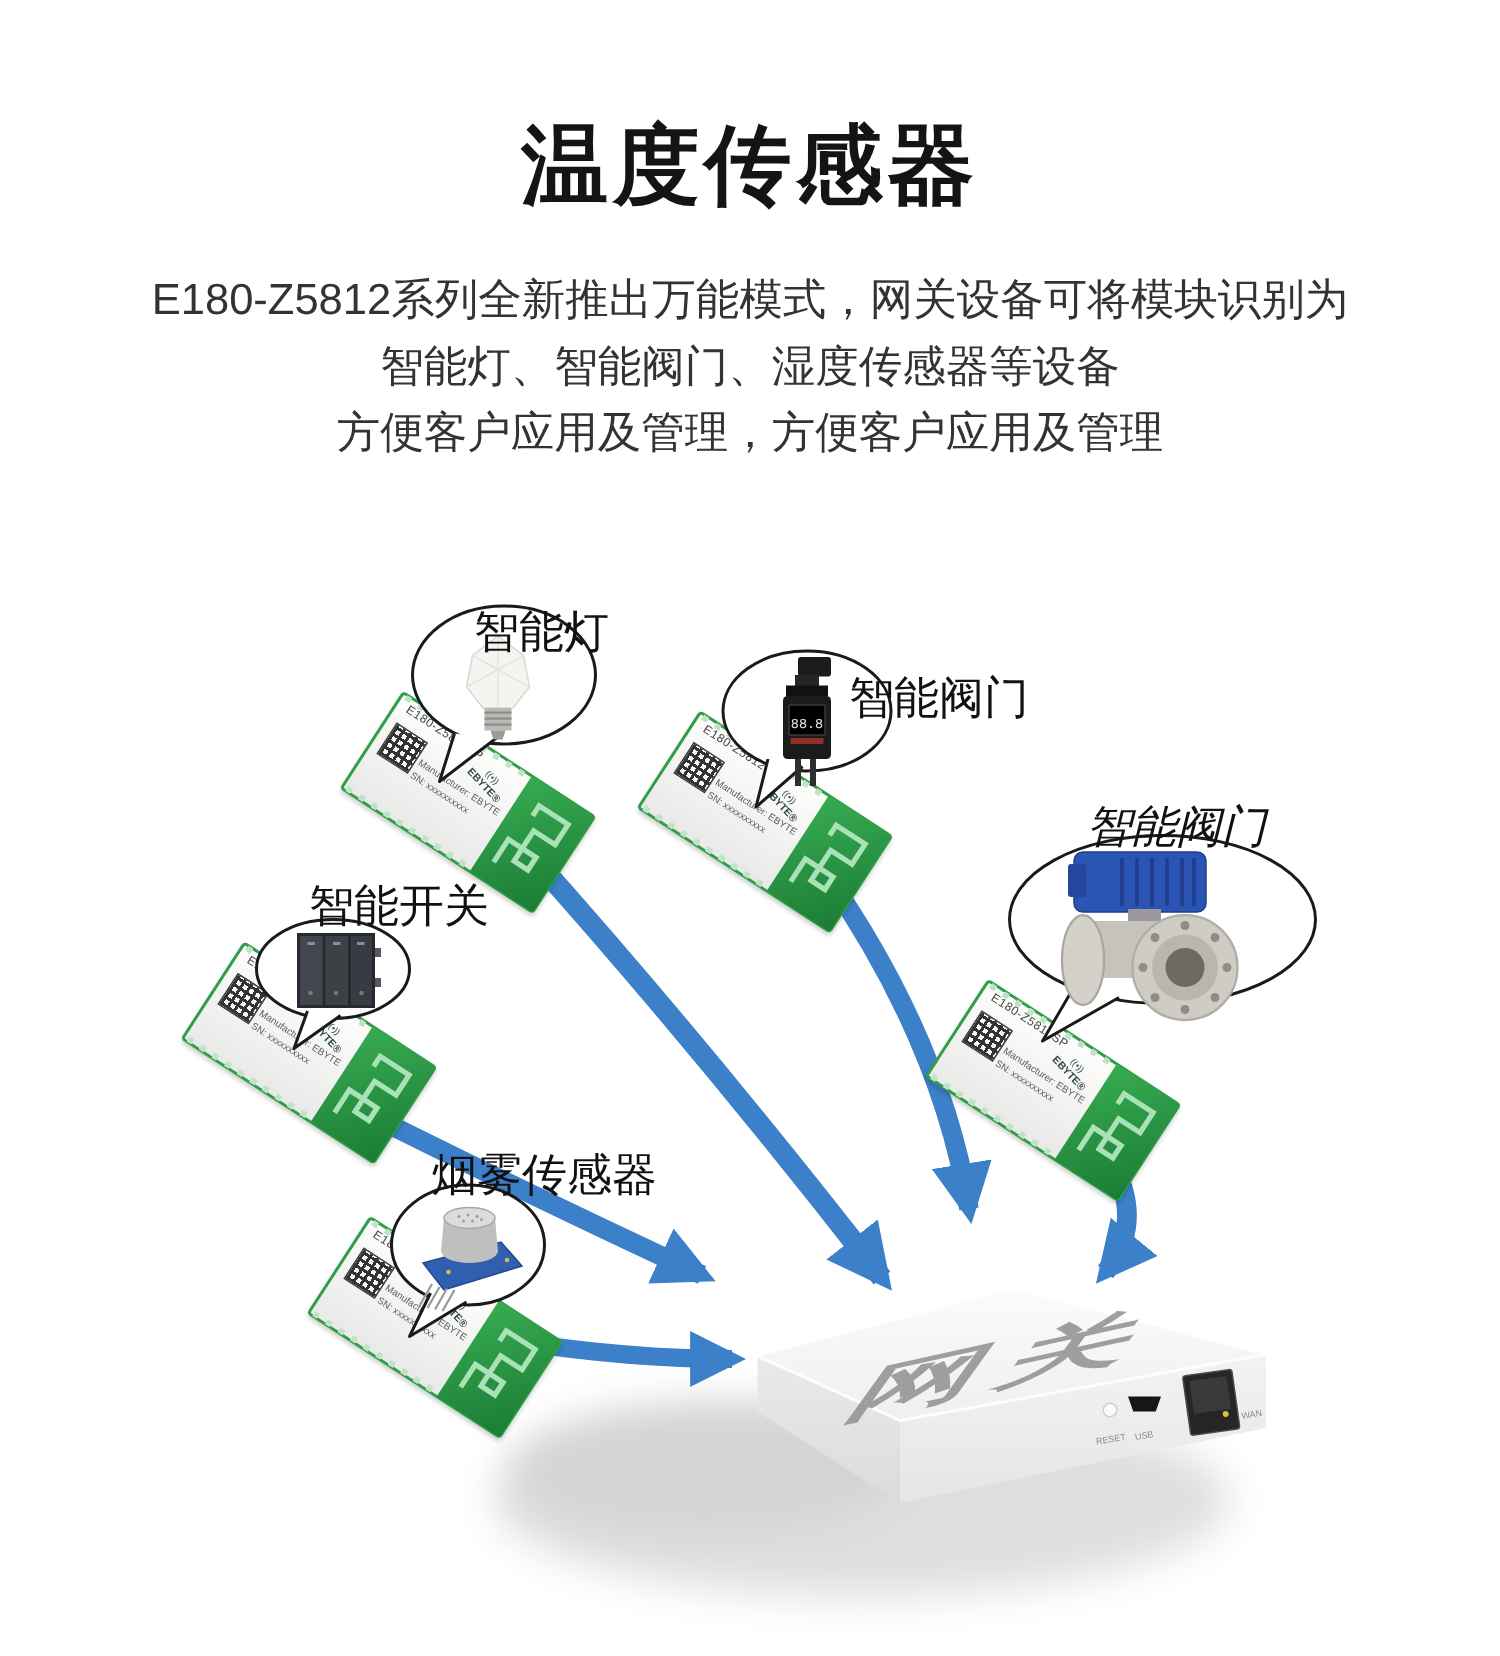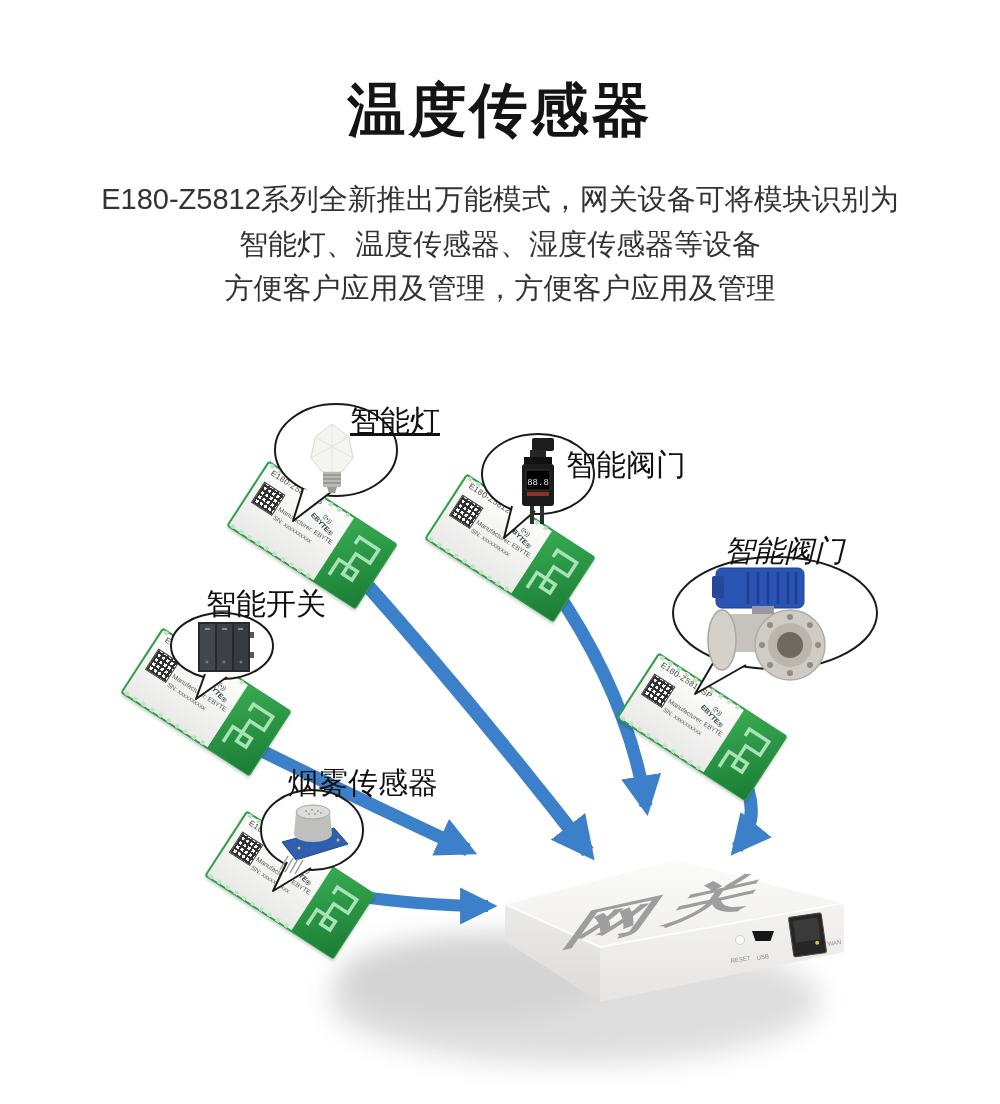--- a/index.html
+++ b/index.html
@@ -7,21 +7,21 @@
          font-family:"Liberation Sans", sans-serif;}
   .layer{position:absolute;left:0;top:0;}
   
   #title{position:absolute;left:0;top:72px;width:1000px;text-align:center;
          font-size:58px;font-weight:800;color:#141414;letter-spacing:3px;z-index:5;}
   .desc{position:absolute;left:0;width:1000px;text-align:center;
         font-size:29px;color:#333;z-index:5;}
   #desc1{top:180px;} #desc2{top:225px;} #desc3{top:269px;}
   
   .dev-label{position:absolute;font-size:30px;color:#111;z-index:6;white-space:nowrap;}
-  #lbl-lamp  {left:350px;top:401px;text-decoration:underline;}
+  #lbl-lamp  {left:316px;top:401px;}
   #lbl-temp  {left:566px;top:445px;}
   #lbl-valve {left:724px;top:531px;font-style:italic;}
   #lbl-switch{left:206px;top:584px;text-align:center;}
   #lbl-smoke {left:288px;top:763px;}
   
   .module{position:absolute;width:150px;height:74px;margin-left:-75px;margin-top:-37px;
           transform:rotate(33deg);z-index:2;border-radius:3px;
           background:linear-gradient(180deg,#fdfdfc,#e9e9e7);
           border:2px solid #2f9e46;box-shadow:1px 2px 3px rgba(0,0,0,.18);}
   .m-ant{position:absolute;right:-1px;top:-1px;bottom:-1px;width:50px;
@@ -98,21 +98,21 @@
       <path d="M352,568 Q470,700 588,852" stroke-width="14" marker-end="url(#ah)"></path>
       <path d="M552,585 Q628,695 646,806" stroke-width="13" marker-end="url(#ah)"></path>
       <path d="M740,772 Q764,815 737,848" stroke-width="13" marker-end="url(#ah)"></path>
       <path d="M240,740 Q360,800 468,850" stroke-width="13" marker-end="url(#ah)"></path>
       <path d="M342,894 Q420,906 488,906" stroke-width="12" marker-end="url(#ah)"></path>
     </g>
   </svg>
 
   <div id="title">温度传感器</div>
   <div class="desc" id="desc1">E180-Z5812系列全新推出万能模式，网关设备可将模块识别为</div>
-  <div class="desc" id="desc2">智能灯、温度传感器、湿度传感器等设备</div>
+  <div class="desc" id="desc2">智能灯、智能阀门、湿度传感器等设备</div>
   <div class="desc" id="desc3">方便客户应用及管理，方便客户应用及管理</div>
 
   <div class="module" style="left:310px;top:533px">
     <div class="m-pads top"></div>
     <div class="m-pads bot"></div>
     <div class="m-model">E180-Z5812SP</div>
     <div class="m-qr"></div>
     <div class="m-mfr">Manufacturer: EBYTE</div>
     <div class="m-sn">SN: xxxxxxxxxx</div>
     <div class="m-logo"><span class="rf">((•))</span><span>EBYTE®</span></div>

